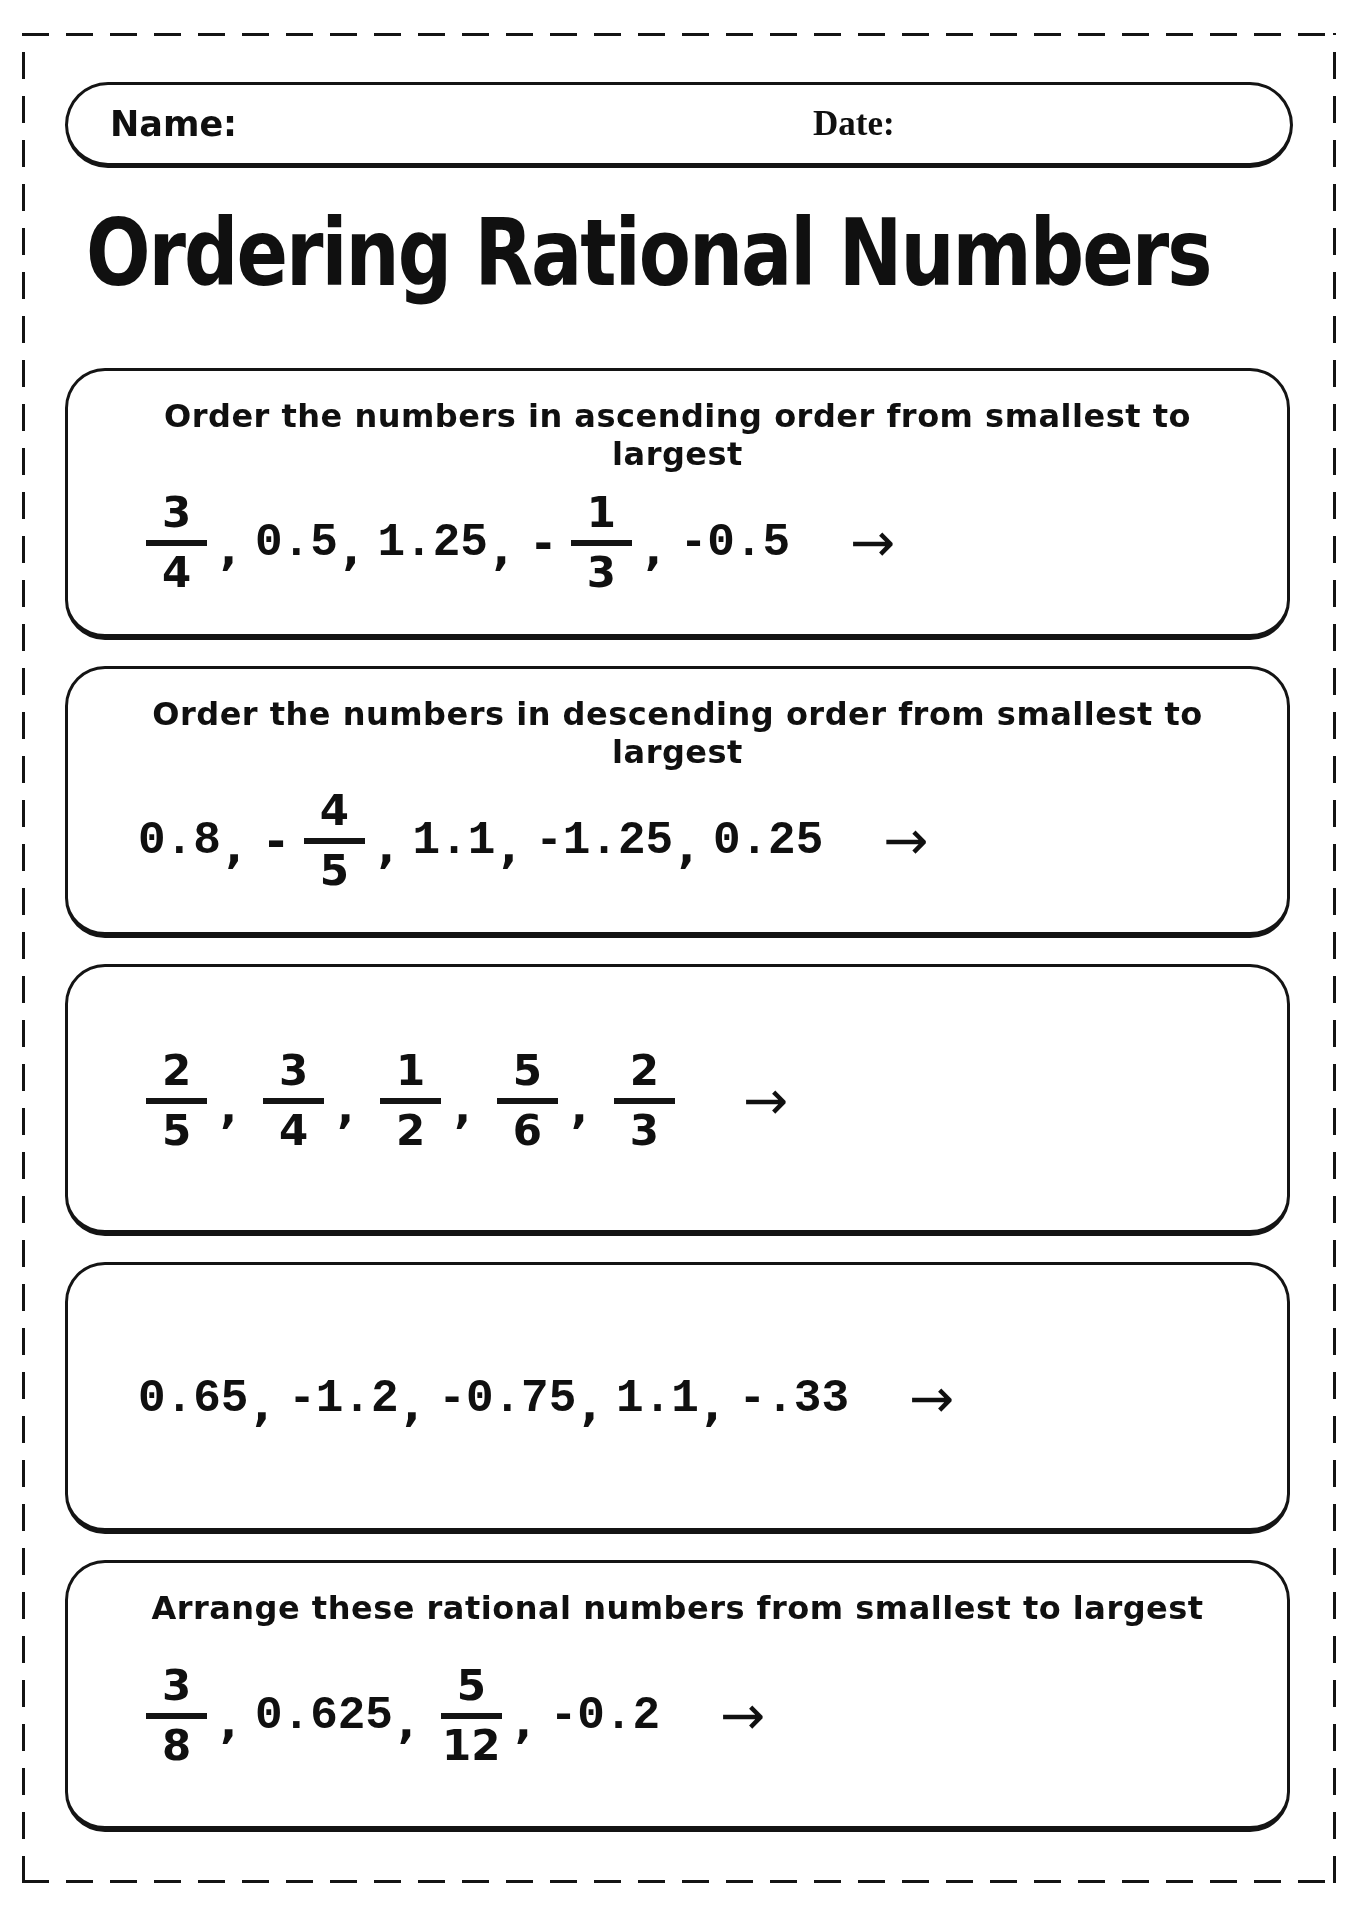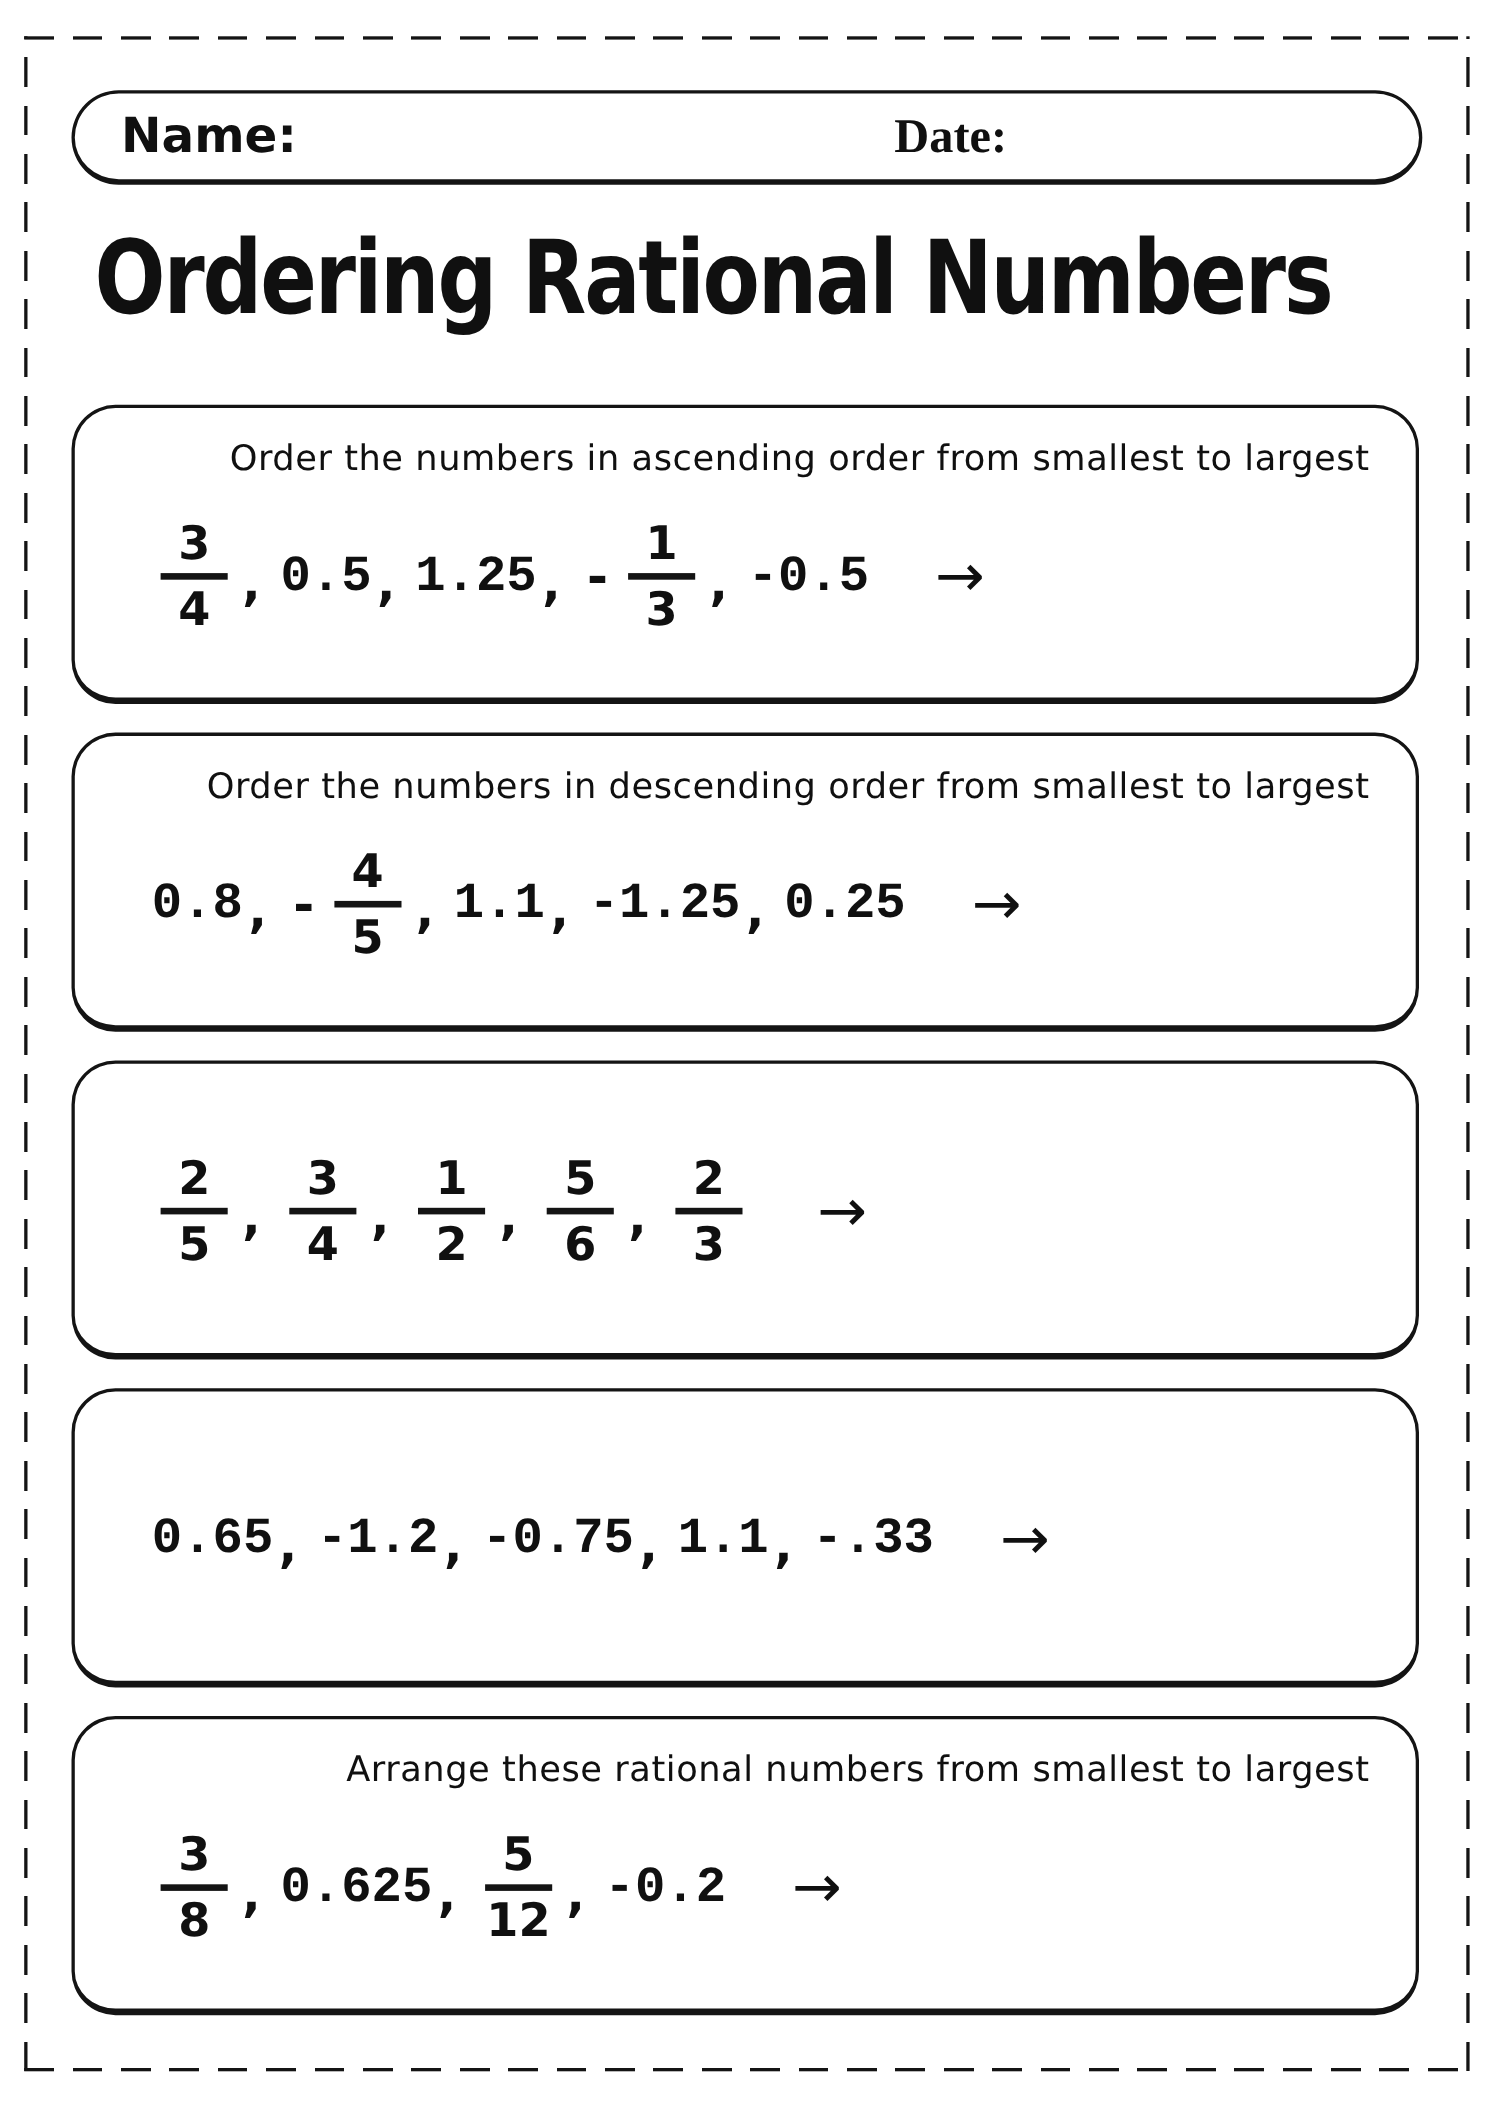--- a/index.html
+++ b/index.html
@@ -16,40 +16,40 @@
       repeating-linear-gradient(0deg,#141414 0 27px,transparent 27px 44px) left top/3px 100% no-repeat,
       repeating-linear-gradient(0deg,#141414 0 27px,transparent 27px 44px) right top/3px 100% no-repeat;
   }
   .header-bar {
     position:absolute; left:65px; top:82px; width:1228px; height:86px;
     box-sizing:border-box; background:#fff;
     border:3px solid #141414; border-bottom-width:5px; border-radius:44px;
   }
   .hdr-label {
     position:absolute; top:50%; transform:translateY(-50%);
-    font-size:44px; font-weight:600; letter-spacing:0px; white-space:nowrap;text-align:center;
+    font-size:35px; font-weight:600; letter-spacing:0px; white-space:nowrap;text-align:center;
   }
   .hdr-label.name { left:42px; }
   .hdr-label.date { left:745px;font-family:Liberation Serif, serif; }
   .title {
     position:absolute; left:86px; top:198px; margin:0;
     font-size:76px; font-weight:bold; letter-spacing:-2px; white-space:nowrap;
     transform:scaleY(1.22); transform-origin:left top;
   }
   .problems {
     position:absolute; left:65px; top:368px; width:1225px;
     display:flex; flex-direction:column; gap:26px;
   }
   .problem-box {
     height:272px; box-sizing:border-box; background:#fff;
     border:3px solid #141414; border-bottom-width:6px; border-radius:40px;
     display:flex; flex-direction:column; padding:26px 42px 22px 42px;
   }
   .prompt {
-    text-align:right; font-size:32px; font-weight:400; letter-spacing:0.5px;
+    text-align:center; font-size:32px; font-weight:700; letter-spacing:0.5px;
   }
   .expr {
     flex:1; display:flex; align-items:center;
     font-size:46px; font-weight:bold; padding-left:28px; white-space:nowrap;
   }
   .numtext { line-height:1;font-family:Liberation Mono, monospace; }
   .comma { font-size:44px; margin:14px 18px 0 5px; line-height:1; align-self:center; }
   .sign { margin:0 10px 0 6px; line-height:1; }
   .frac { display:inline-flex; flex-direction:column; align-items:center; margin:0 8px; font-size:42px; }
   .frac .num { border-bottom:6px solid #141414; padding:0 16px 6px 16px; line-height:1.0; }

